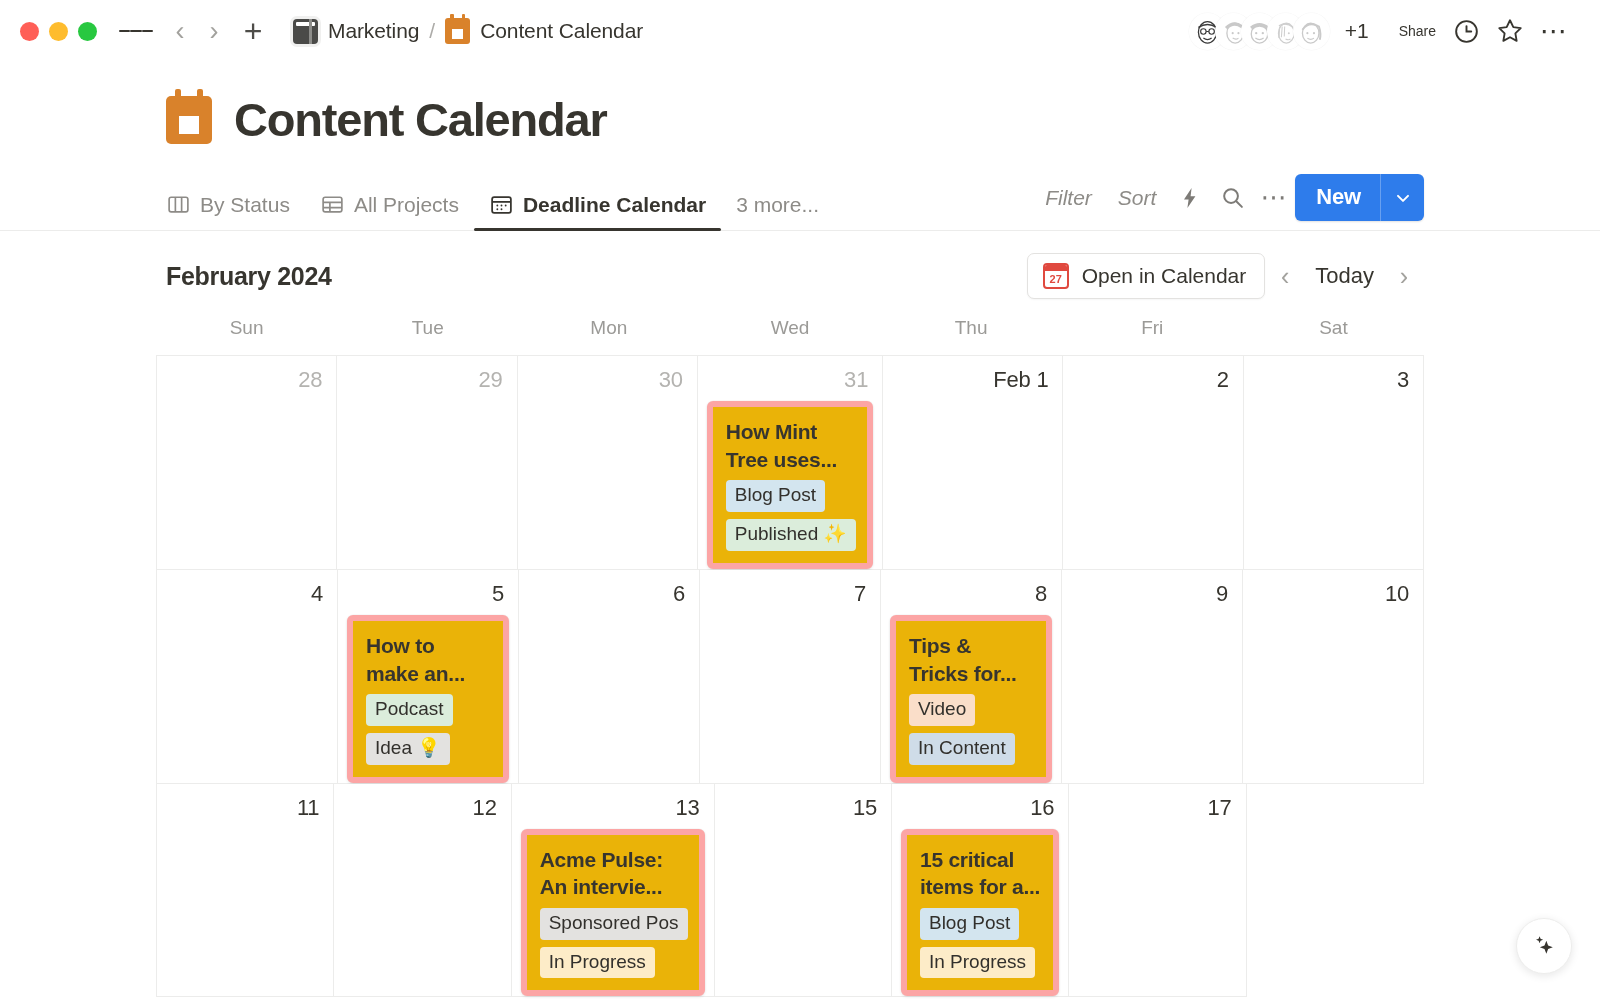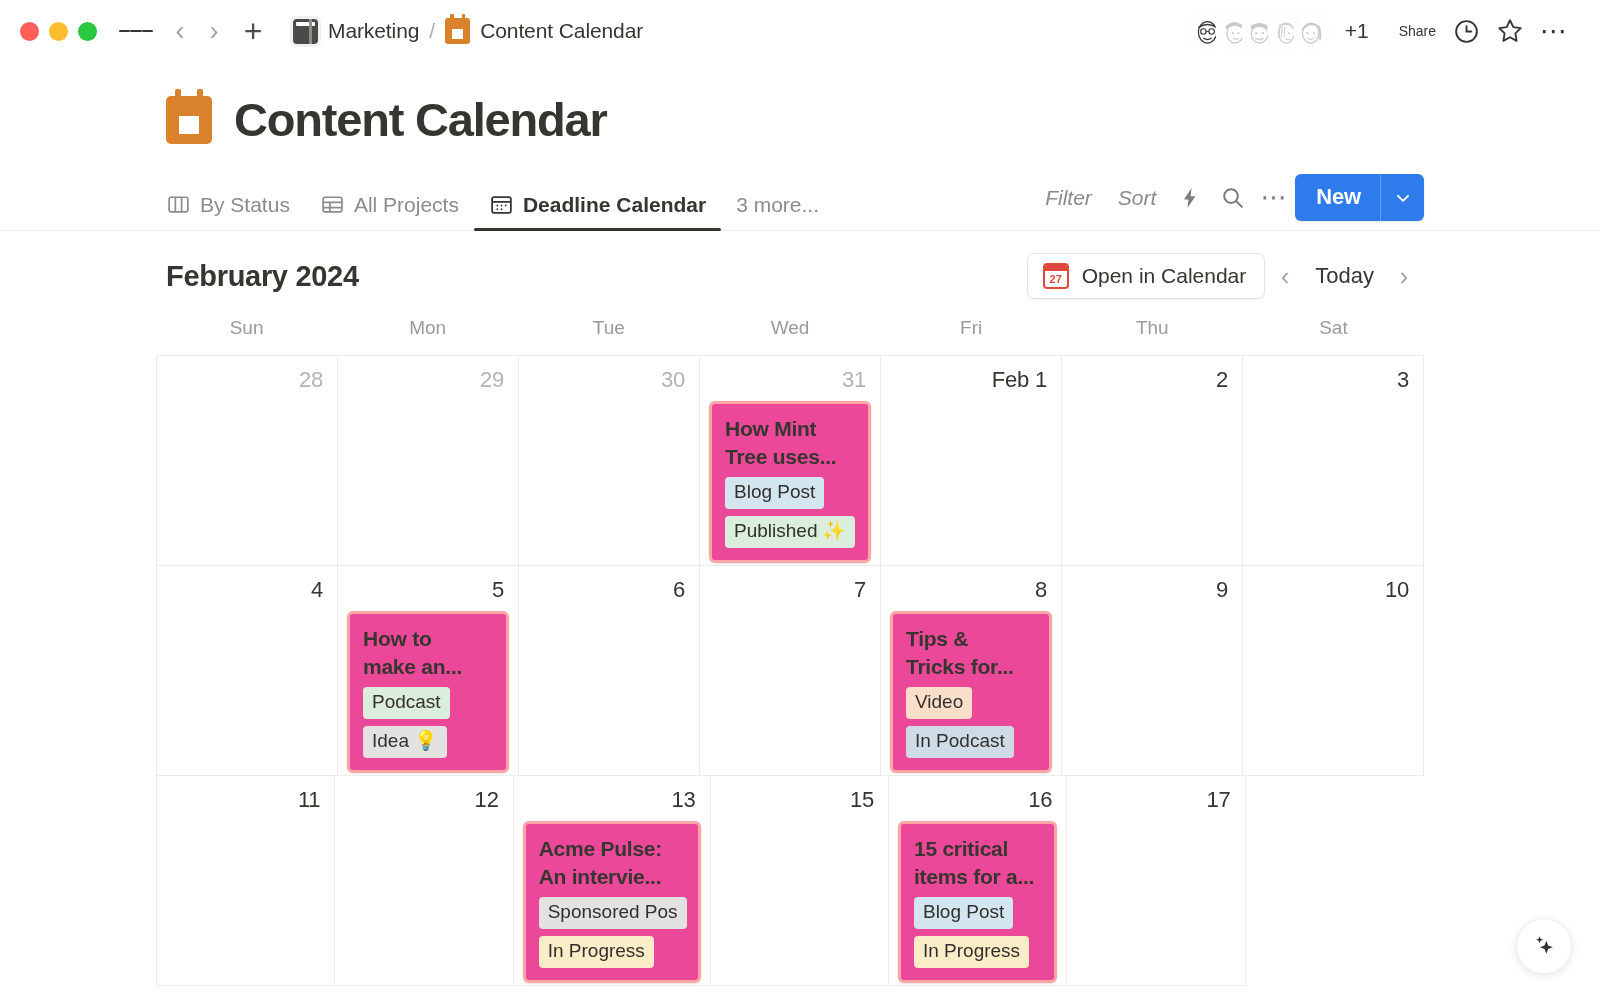--- a/index.html
+++ b/index.html
@@ -159,21 +159,21 @@
   .new-btn .split {
     width: 44px; display: flex; align-items: center; justify-content: center;
     border-left: 1px solid rgba(255,255,255,0.28); color: #fff;
   }
 
   
   .cal-head {
     display: flex; align-items: center;
     padding: 22px 176px 18px 166px;
   }
-  .month-label { font-size: 29px; font-weight: bold; color: #37352f; letter-spacing: -0.3px; }
+  .month-label { font-size: 25px; font-weight: bold; color: #37352f; letter-spacing: -0.3px; }
   .cal-head-right { margin-left: auto; display: flex; align-items: center; }
   .open-cal {
     display: flex; align-items: center; gap: 13px;
     border: 1px solid #e3e2e0; border-radius: 7px;
     padding: 9px 18px 9px 15px; background: #fff;
     box-shadow: 0 1px 2px rgba(0,0,0,0.04);
     cursor: pointer;
   }
   .open-cal .label { font-size: 21px; color: #37352f; }
   .ic-cal-red {
@@ -211,22 +211,22 @@
     position: relative;
     background: #fff;
   }
   .daynum {
     text-align: right; font-size: 22px; color: #37352f;
     padding: 2px 5px 8px 0; letter-spacing: -0.2px;
   }
   .daynum.muted { color: #b4b3b0; }
 
   .event {
-    background: #ec4899;
-    border: 3px solid #fca5a5;
+    background: #eab308;
+    border: 6px solid #fca5a5;
     border-radius: 6px;
     box-shadow: 0 1px 3px rgba(15,15,15,0.09), 0 0 0 0.5px rgba(15,15,15,0.03);
     padding: 11px 11px 12px 13px;
     cursor: pointer;
     overflow: hidden;
   }
   .ev-title {
     font-size: 21px; font-weight: bold; color: #37352f;
     line-height: 1.32; letter-spacing: -0.25px;
     margin-bottom: 7px;
@@ -452,25 +452,25 @@
       </div>
       <div class="nav-arrow">‹</div>
       <div class="today-btn">Today</div>
       <div class="nav-arrow">›</div>
     </div>
   </div>
 
   <div class="cal-wrap">
     <div class="dow-row" id="dow-row">
         <div class="dow">Sun</div>
+        <div class="dow">Tue</div>
         <div class="dow">Mon</div>
-        <div class="dow">Tue</div>
         <div class="dow">Wed</div>
+        <div class="dow">Thu</div>
         <div class="dow">Fri</div>
-        <div class="dow">Thu</div>
         <div class="dow">Sat</div>
       </div>
     <div class="grid" id="cal-grid">
         <div class="week">
           <div class="cell">
             <div class="daynum muted">28</div>
           </div>
           <div class="cell">
             <div class="daynum muted">29</div>
           </div>
@@ -525,21 +525,21 @@
           </div>
           <div class="cell">
             <div class="daynum">8</div>
             <div class="event">
               <div class="ev-title">
                 <span>Tips &amp;</span>
                 <span>Tricks for...</span>
               </div>
               <div class="ev-tags">
                 <div class="tag orange">Video</div>
-                <div class="tag bluegray">In Podcast</div>
+                <div class="tag bluegray">In Content</div>
               </div>
             </div>
           </div>
           <div class="cell">
             <div class="daynum">9</div>
           </div>
           <div class="cell">
             <div class="daynum">10</div>
           </div>
         </div>

